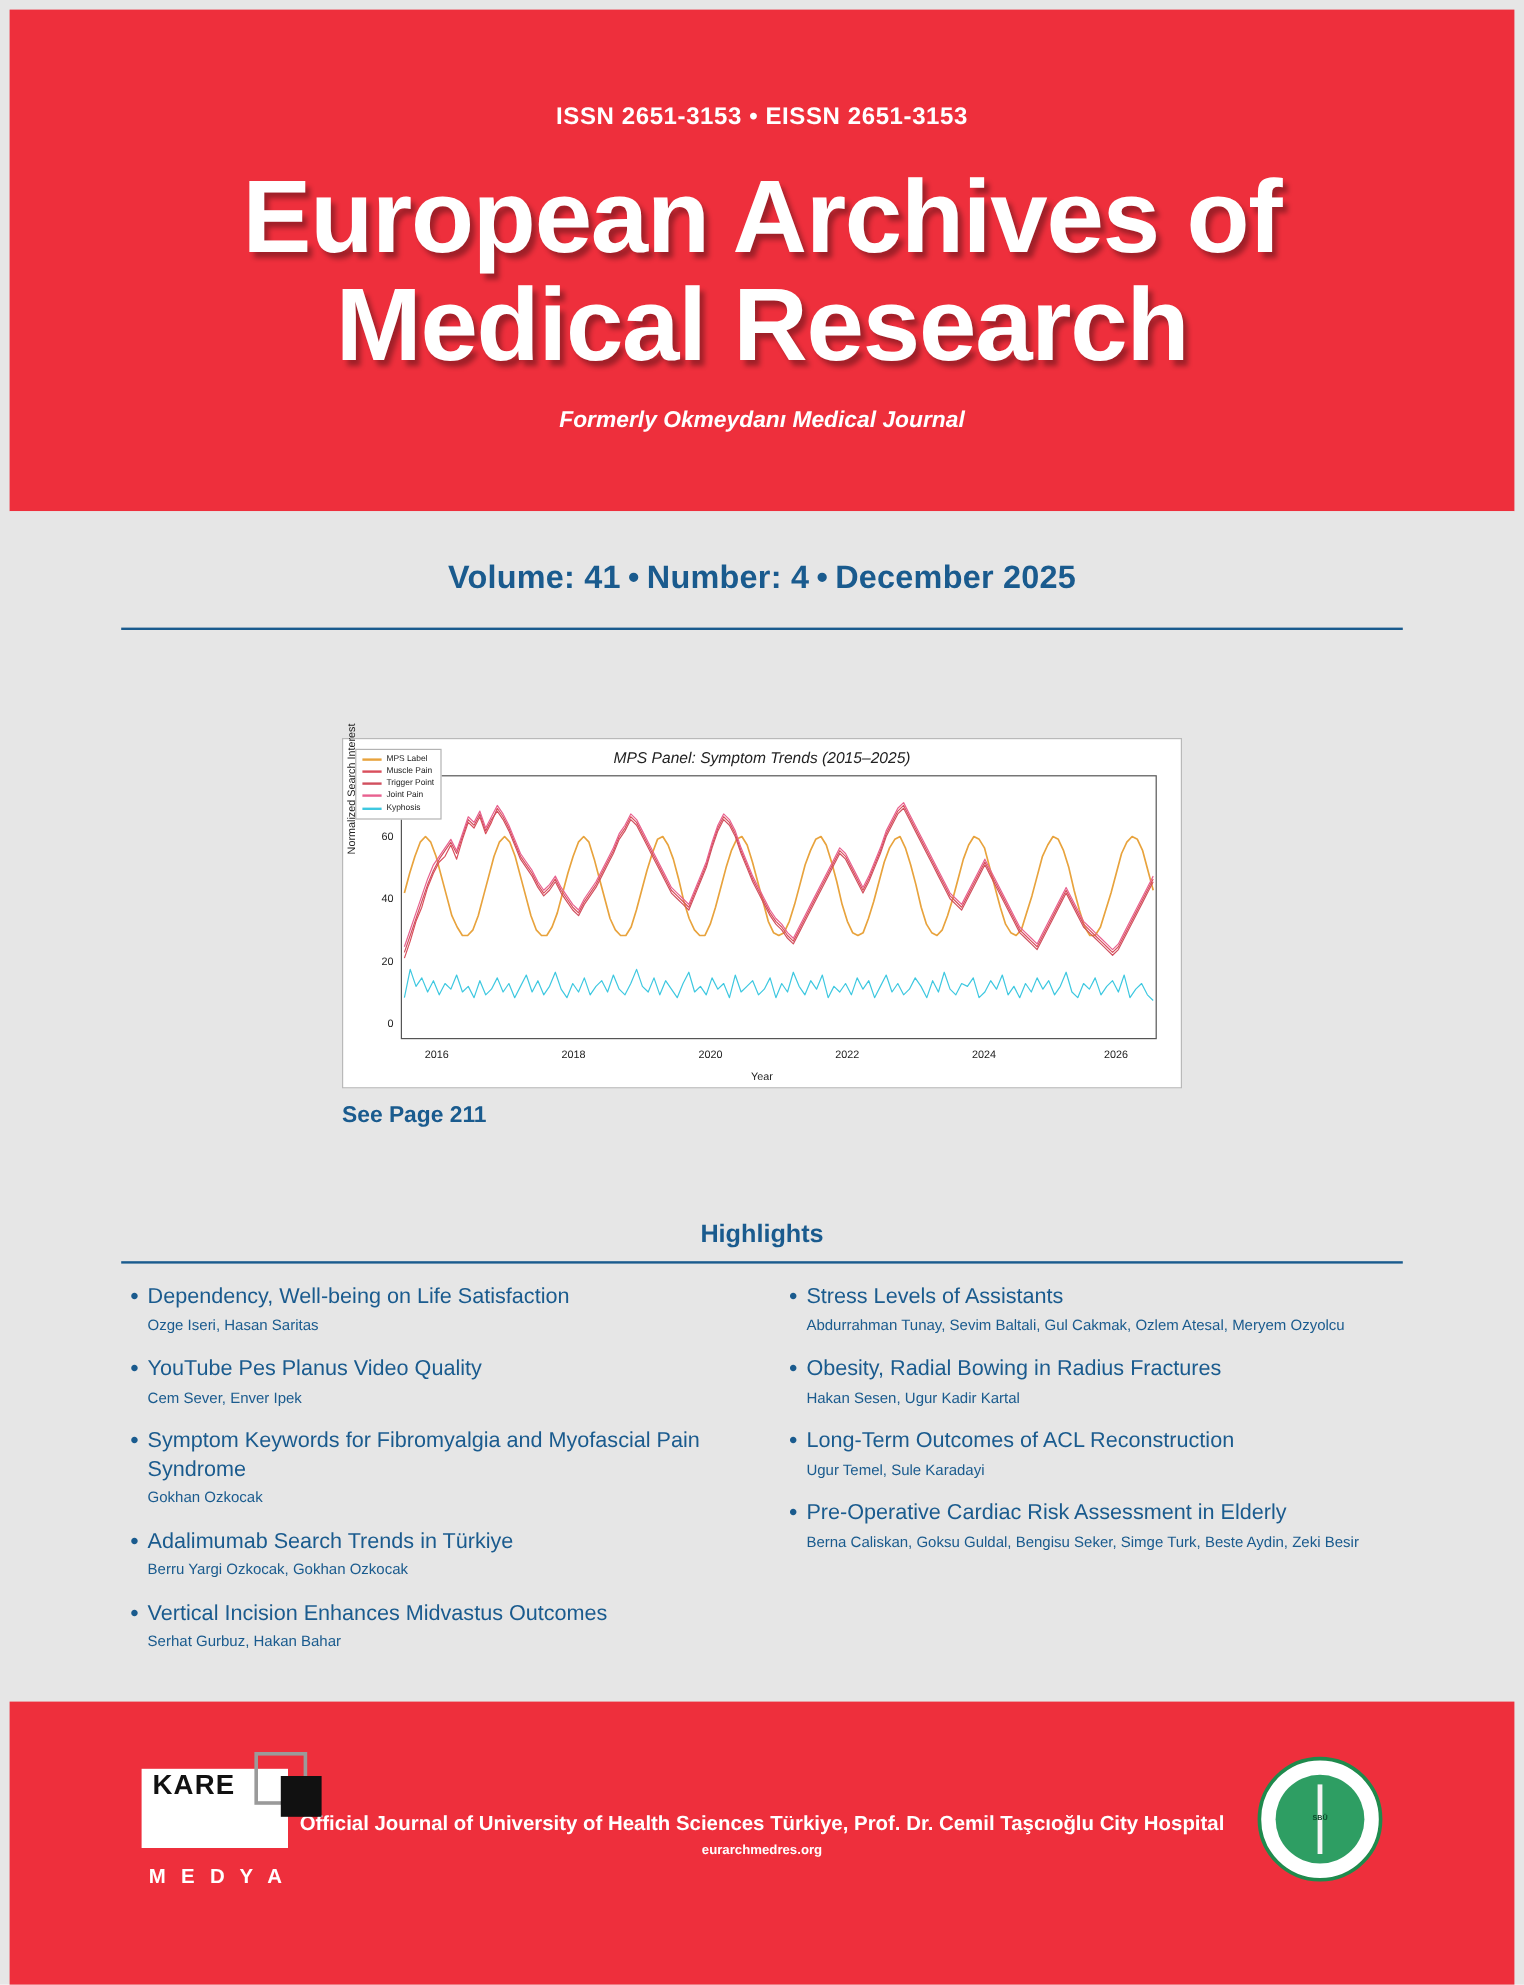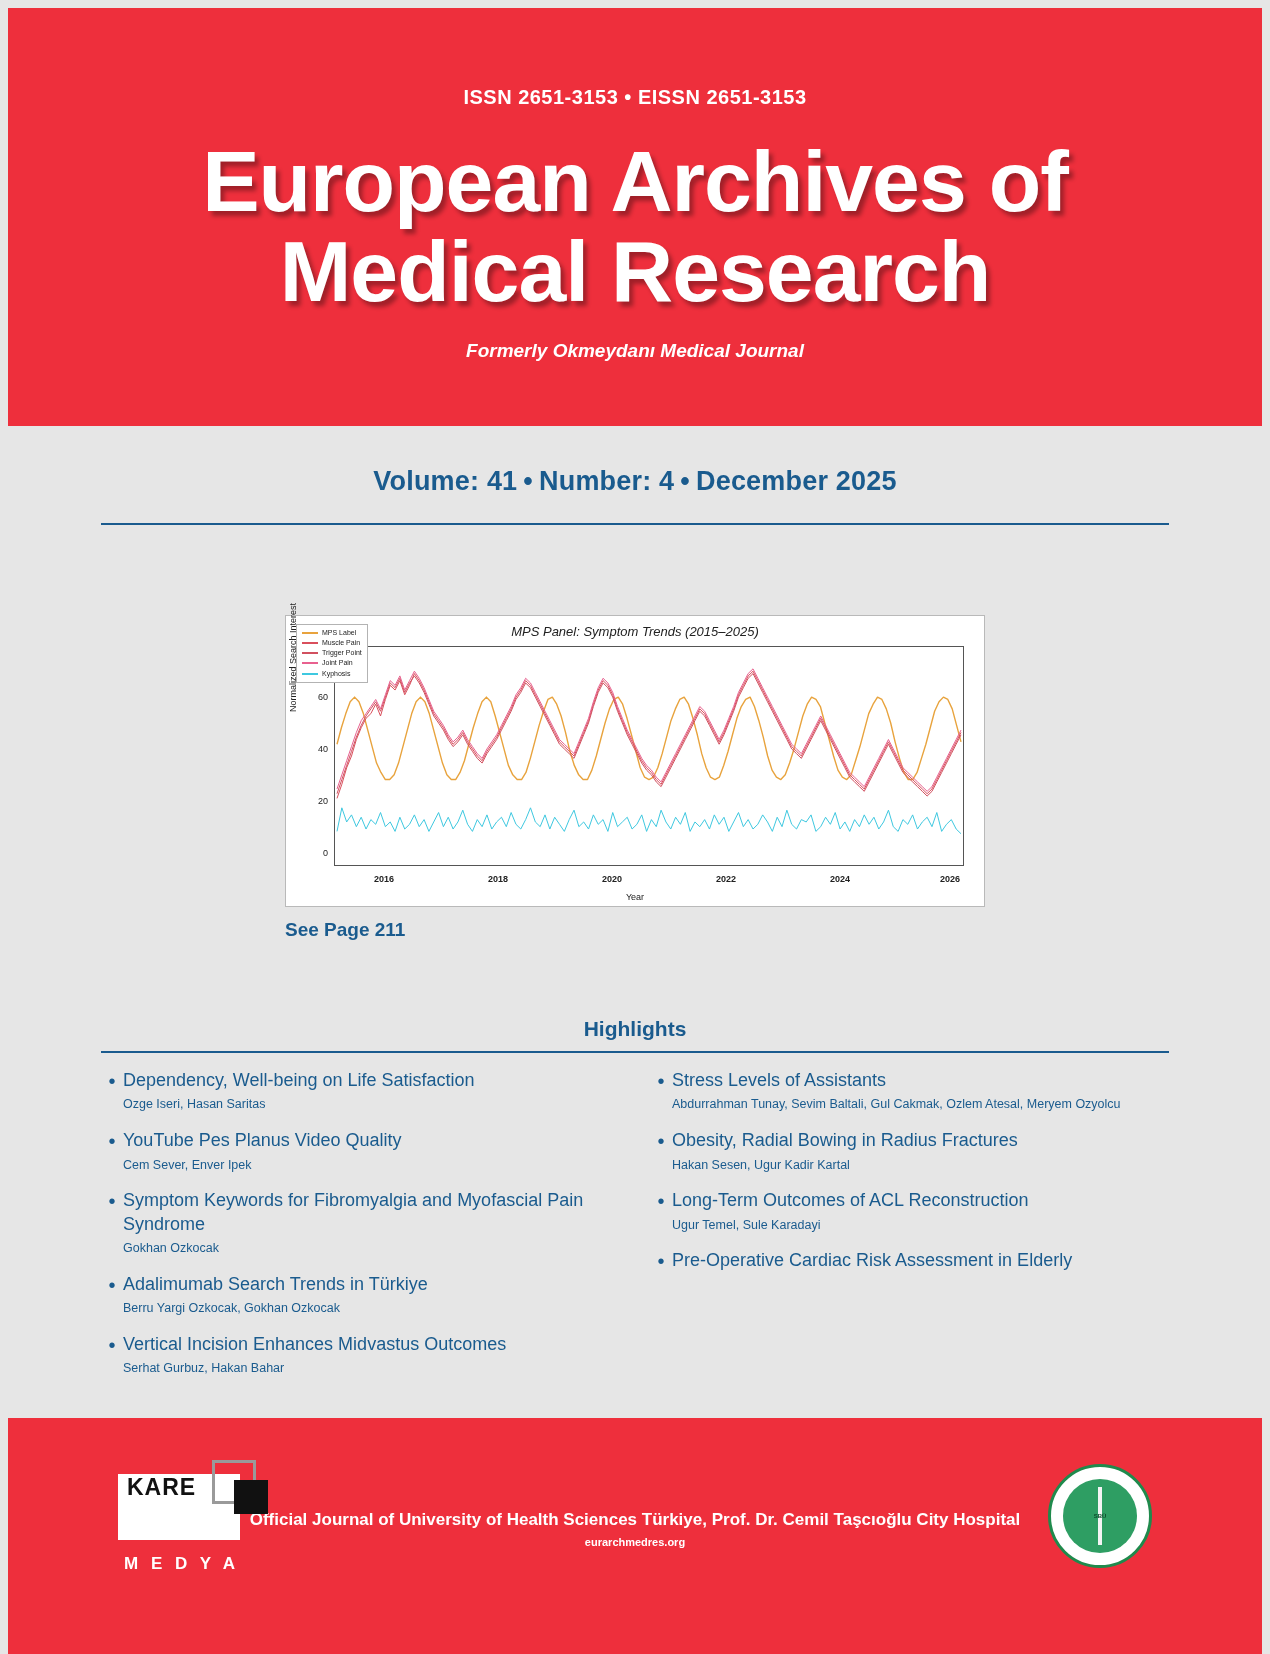--- a/index.html
+++ b/index.html
@@ -110,23 +110,22 @@
     position:absolute;
     width:40px;
     text-align:right;
     font-size:9px;
     color:#222;
   }
   .xtick {
     position:absolute;
     font-size:9px;
     color:#222;
-    text-align:right;
+    text-align:left;
     width:40px;
-    font-weight:bold;
   }
   .legend {
     position:absolute;
     left:10px; top:8px;
     background:#fff;
     border:1px solid #b3b3b3;
     padding:3px 5px;
     font-size:7px;
     line-height:1.45;
     color:#222;
@@ -430,20 +429,21 @@
           <div class="hl-text">
             <div class="hl-title">Long-Term Outcomes of ACL Reconstruction</div>
             <div class="hl-authors">Ugur Temel, Sule Karadayi</div>
           </div>
         </div>
 
         <div class="hl-item">
           <div class="bullet">•</div>
           <div class="hl-text">
             <div class="hl-title">Pre-Operative Cardiac Risk Assessment in Elderly</div>
+            <div class="hl-authors">Berna Caliskan, Goksu Guldal, Bengisu Seker, Simge Turk, Beste Aydin, Zeki Besir</div>
           </div>
         </div>
 
       </div>
     </div>
   </div>
 
   <div class="footer">
     <div class="footer-inner">
 

